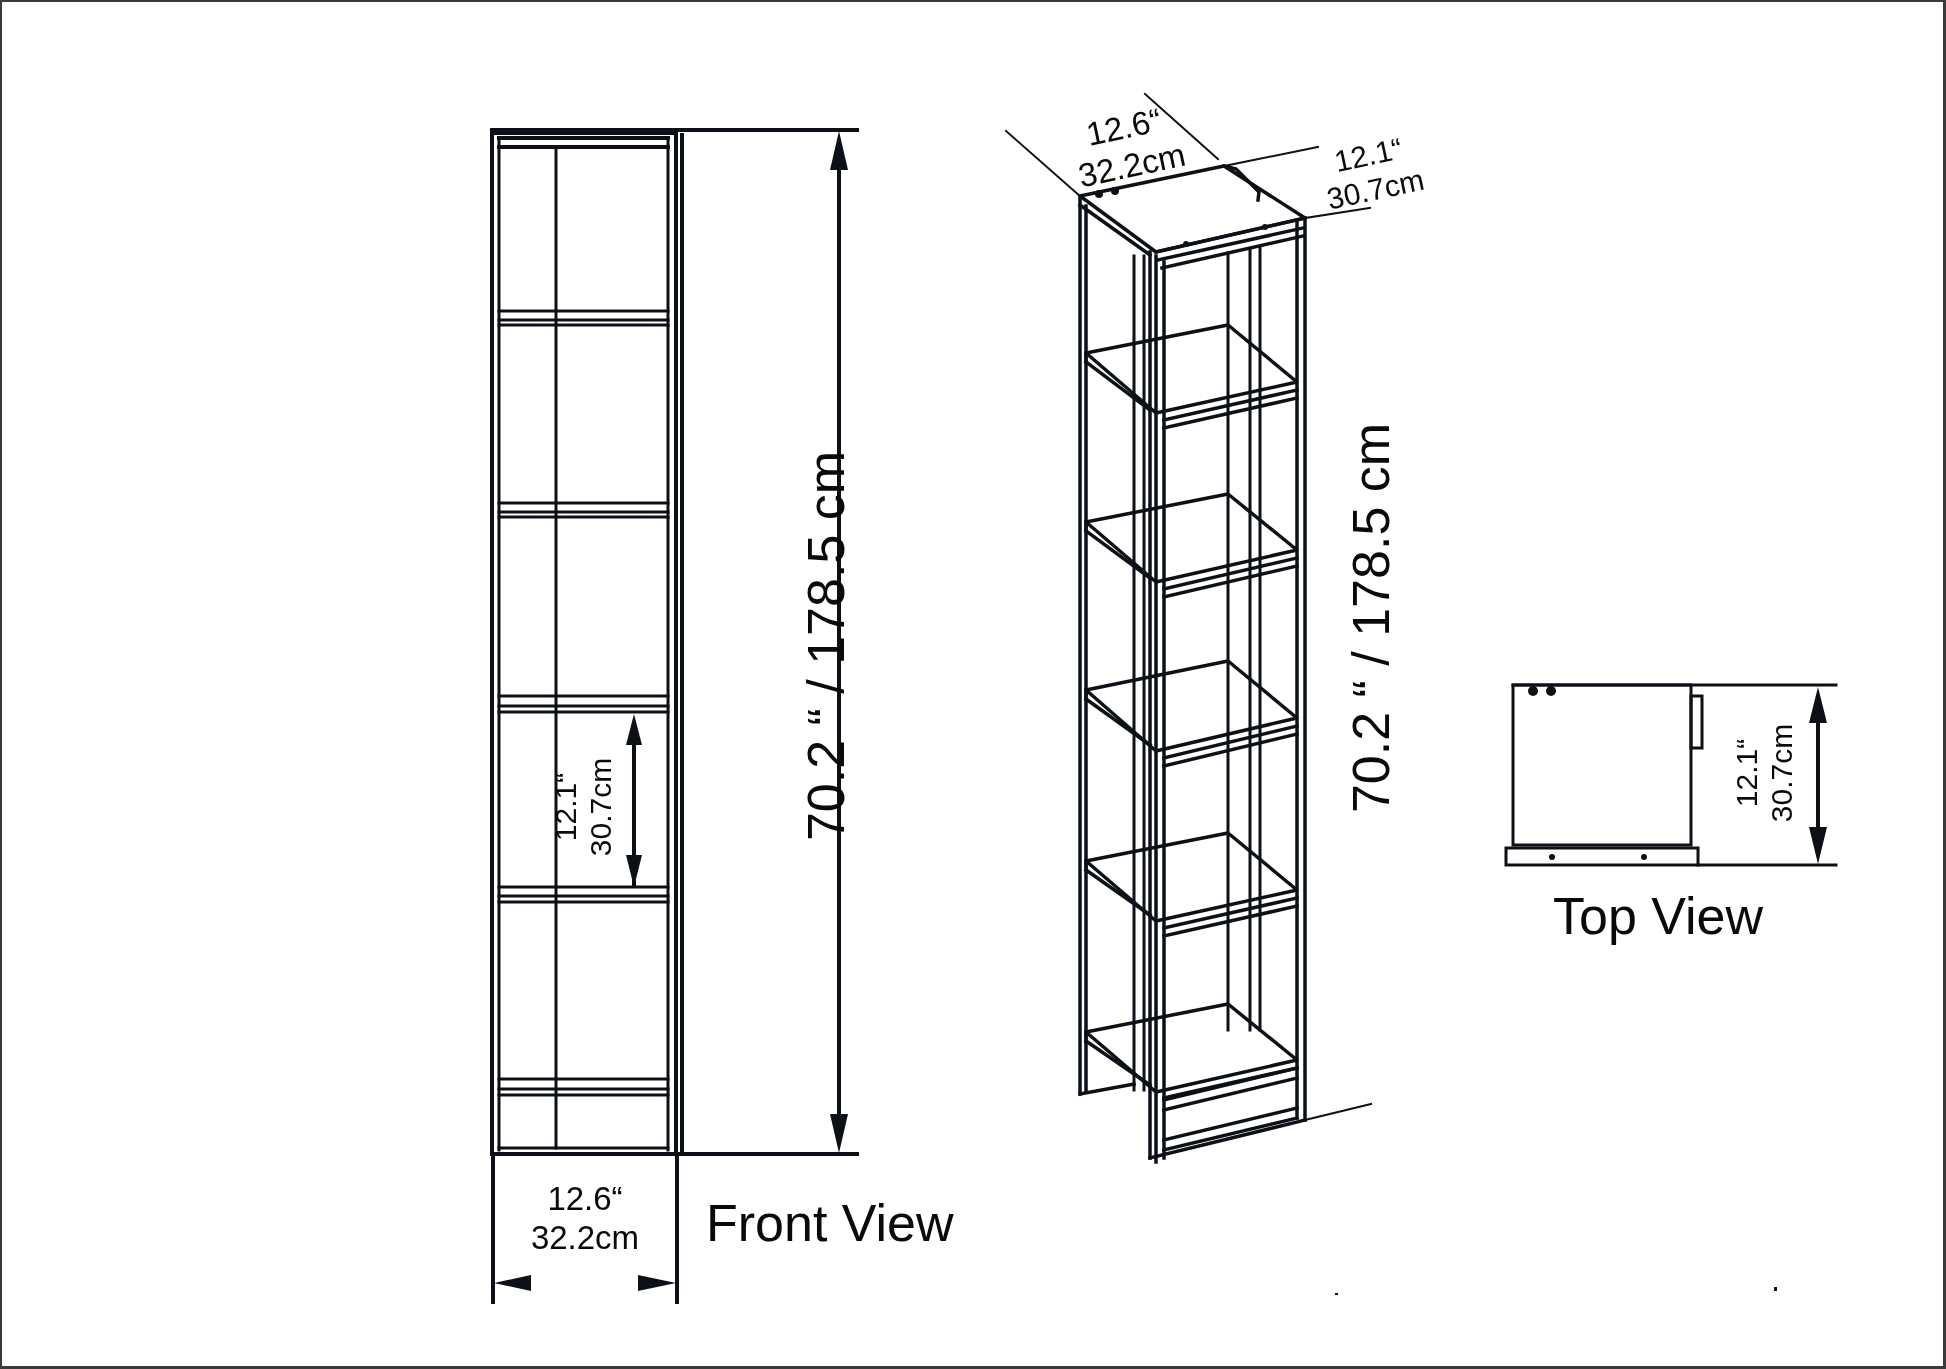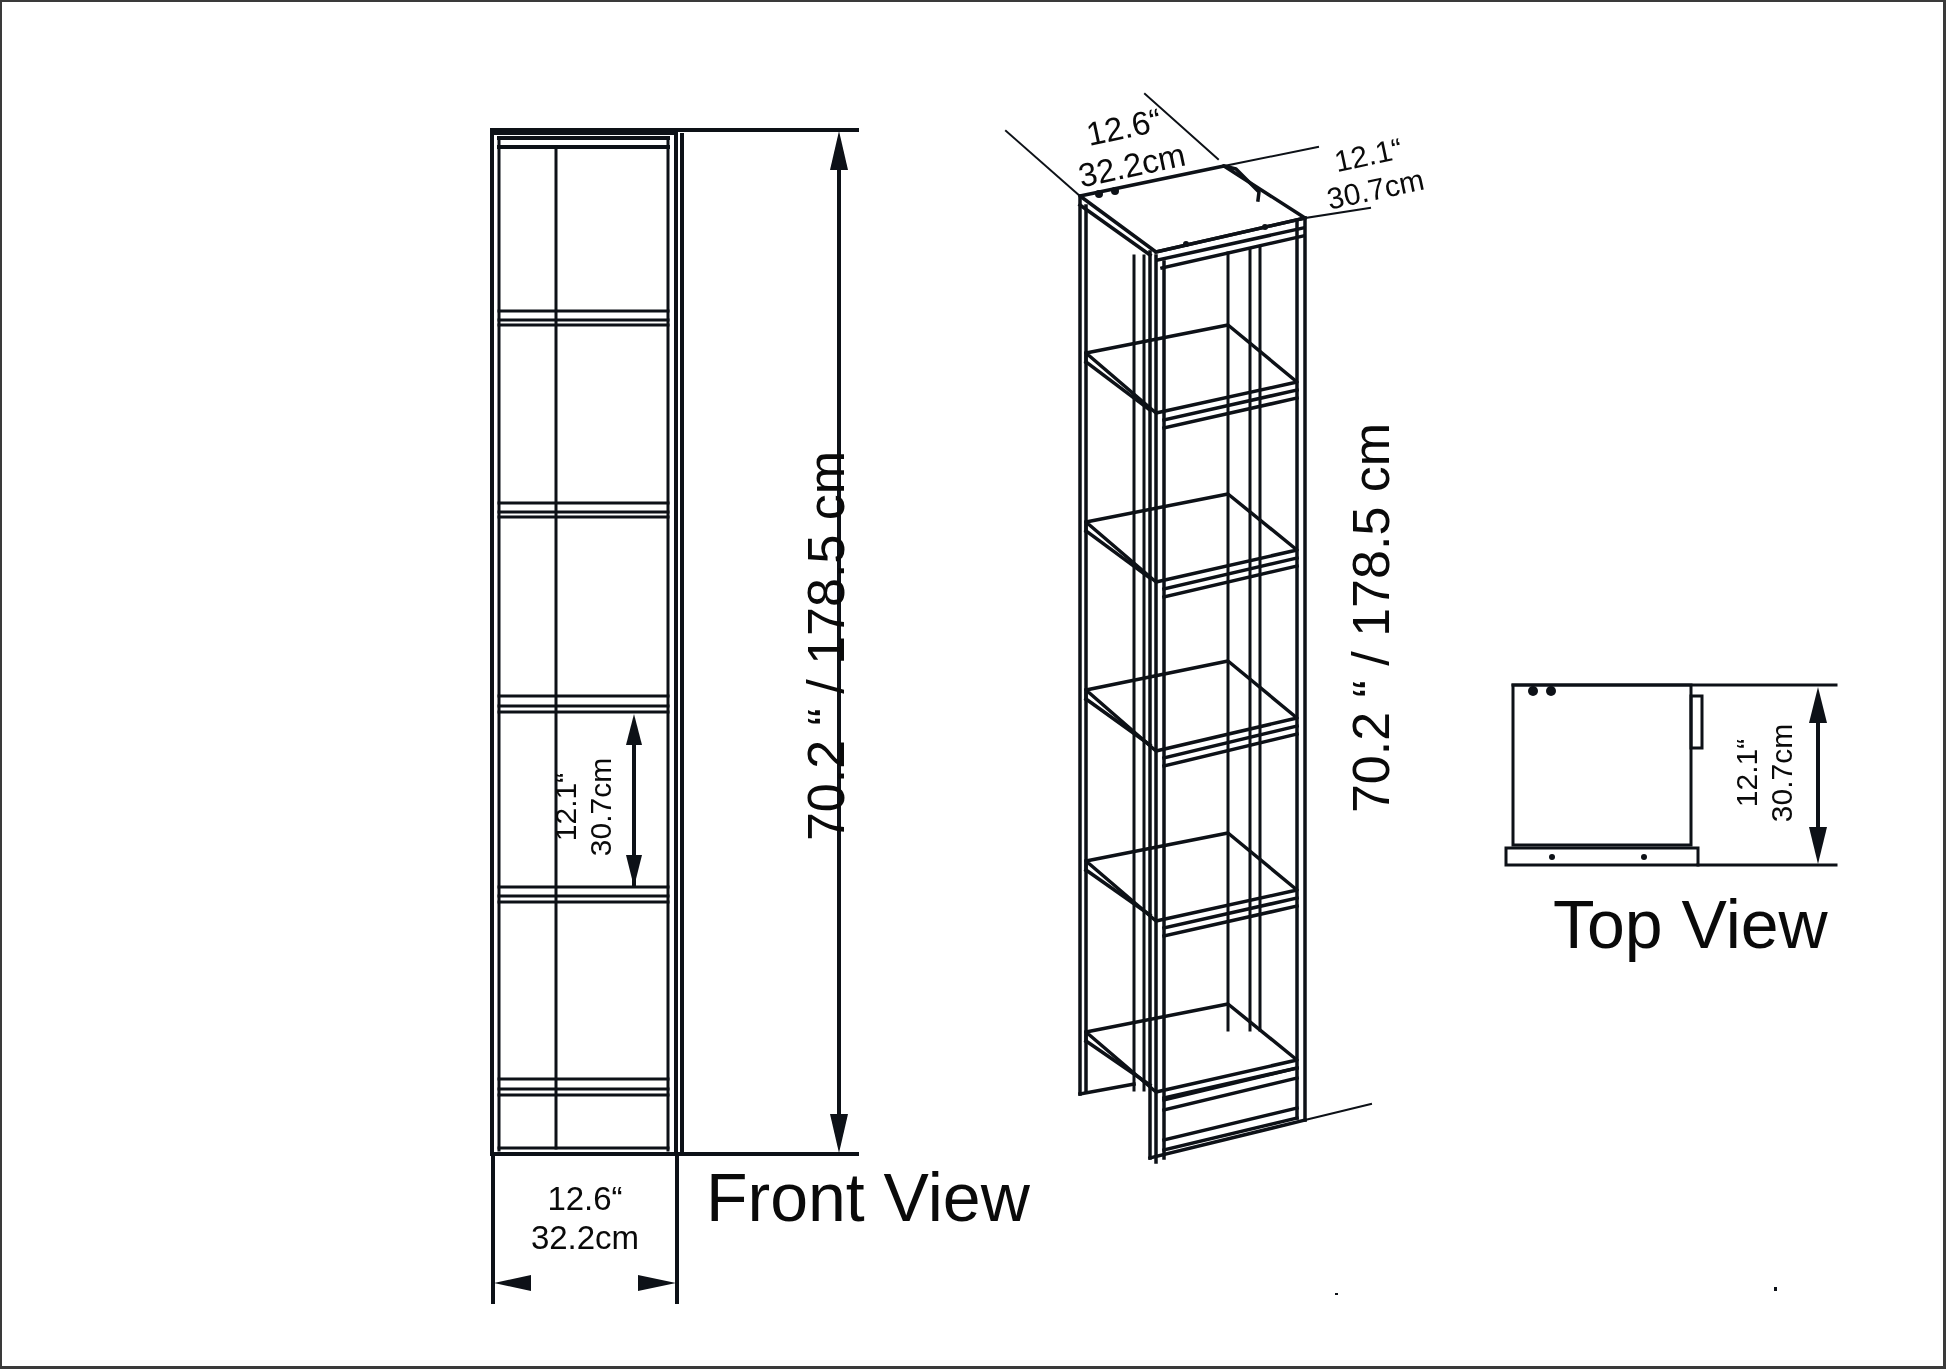--- a/index.html
+++ b/index.html
@@ -4,21 +4,21 @@
 <style>
   html, body { margin: 0; padding: 0; background: #ffffff; }
   body { width: 1946px; height: 1369px; overflow: hidden; position: relative; }
   .frame {
     position: absolute; left: 0; top: 0; width: 1946px; height: 1369px;
     box-sizing: border-box; border: 2px solid #3a3a3a; border-right-width: 3px; border-bottom-width: 3px;
     background: #ffffff;
   }
   svg.drawing { position: absolute; left: 0; top: 0; }
   .lbl { position: absolute; font-family: "Liberation Sans", sans-serif; color: #0a0a0a; white-space: nowrap; line-height: 1; }
-  .view-title { font-size: 68px; }
+  .view-title { font-size: 52px; }
   .dim-big { font-size: 52px; }
   .dim-mid { font-size: 33px; text-align: center; line-height: 1.18; }
   .dim-small { font-size: 30px; text-align: center; line-height: 1.15; }
 </style>
 </head>
 <body>
 
 <div class="frame"></div>
 
 <svg class="drawing" width="1946" height="1369" viewBox="0 0 1946 1369" fill="none" stroke="#0d1117" stroke-linecap="square">
@@ -195,21 +195,21 @@
 <div class="lbl dim-small" style="left:486px; top:770px; width:200px; height:74px; transform:rotate(-90deg); transform-origin:center;">
   <div>12.1“</div>
   <div>30.7cm</div>
 </div>
 
 <div class="lbl dim-mid" style="left:500px; top:1180px; width:170px;">
   <div>12.6“</div>
   <div>32.2cm</div>
 </div>
 
-<div class="lbl view-title" style="left:706px; top:1163px;">Front View</div>
+<div class="lbl view-title" style="left:706px; top:1197px;">Front View</div>
 
 <div class="lbl dim-mid" style="left:1048px; top:108px; width:160px; transform:rotate(-12deg); transform-origin:center;">
   <div>12.6“</div>
   <div>32.2cm</div>
 </div>
 
 <div class="lbl dim-small" style="left:1302px; top:138px; width:140px; transform:rotate(-12deg); transform-origin:center;">
   <div>12.1“</div>
   <div>30.7cm</div>
 </div>

